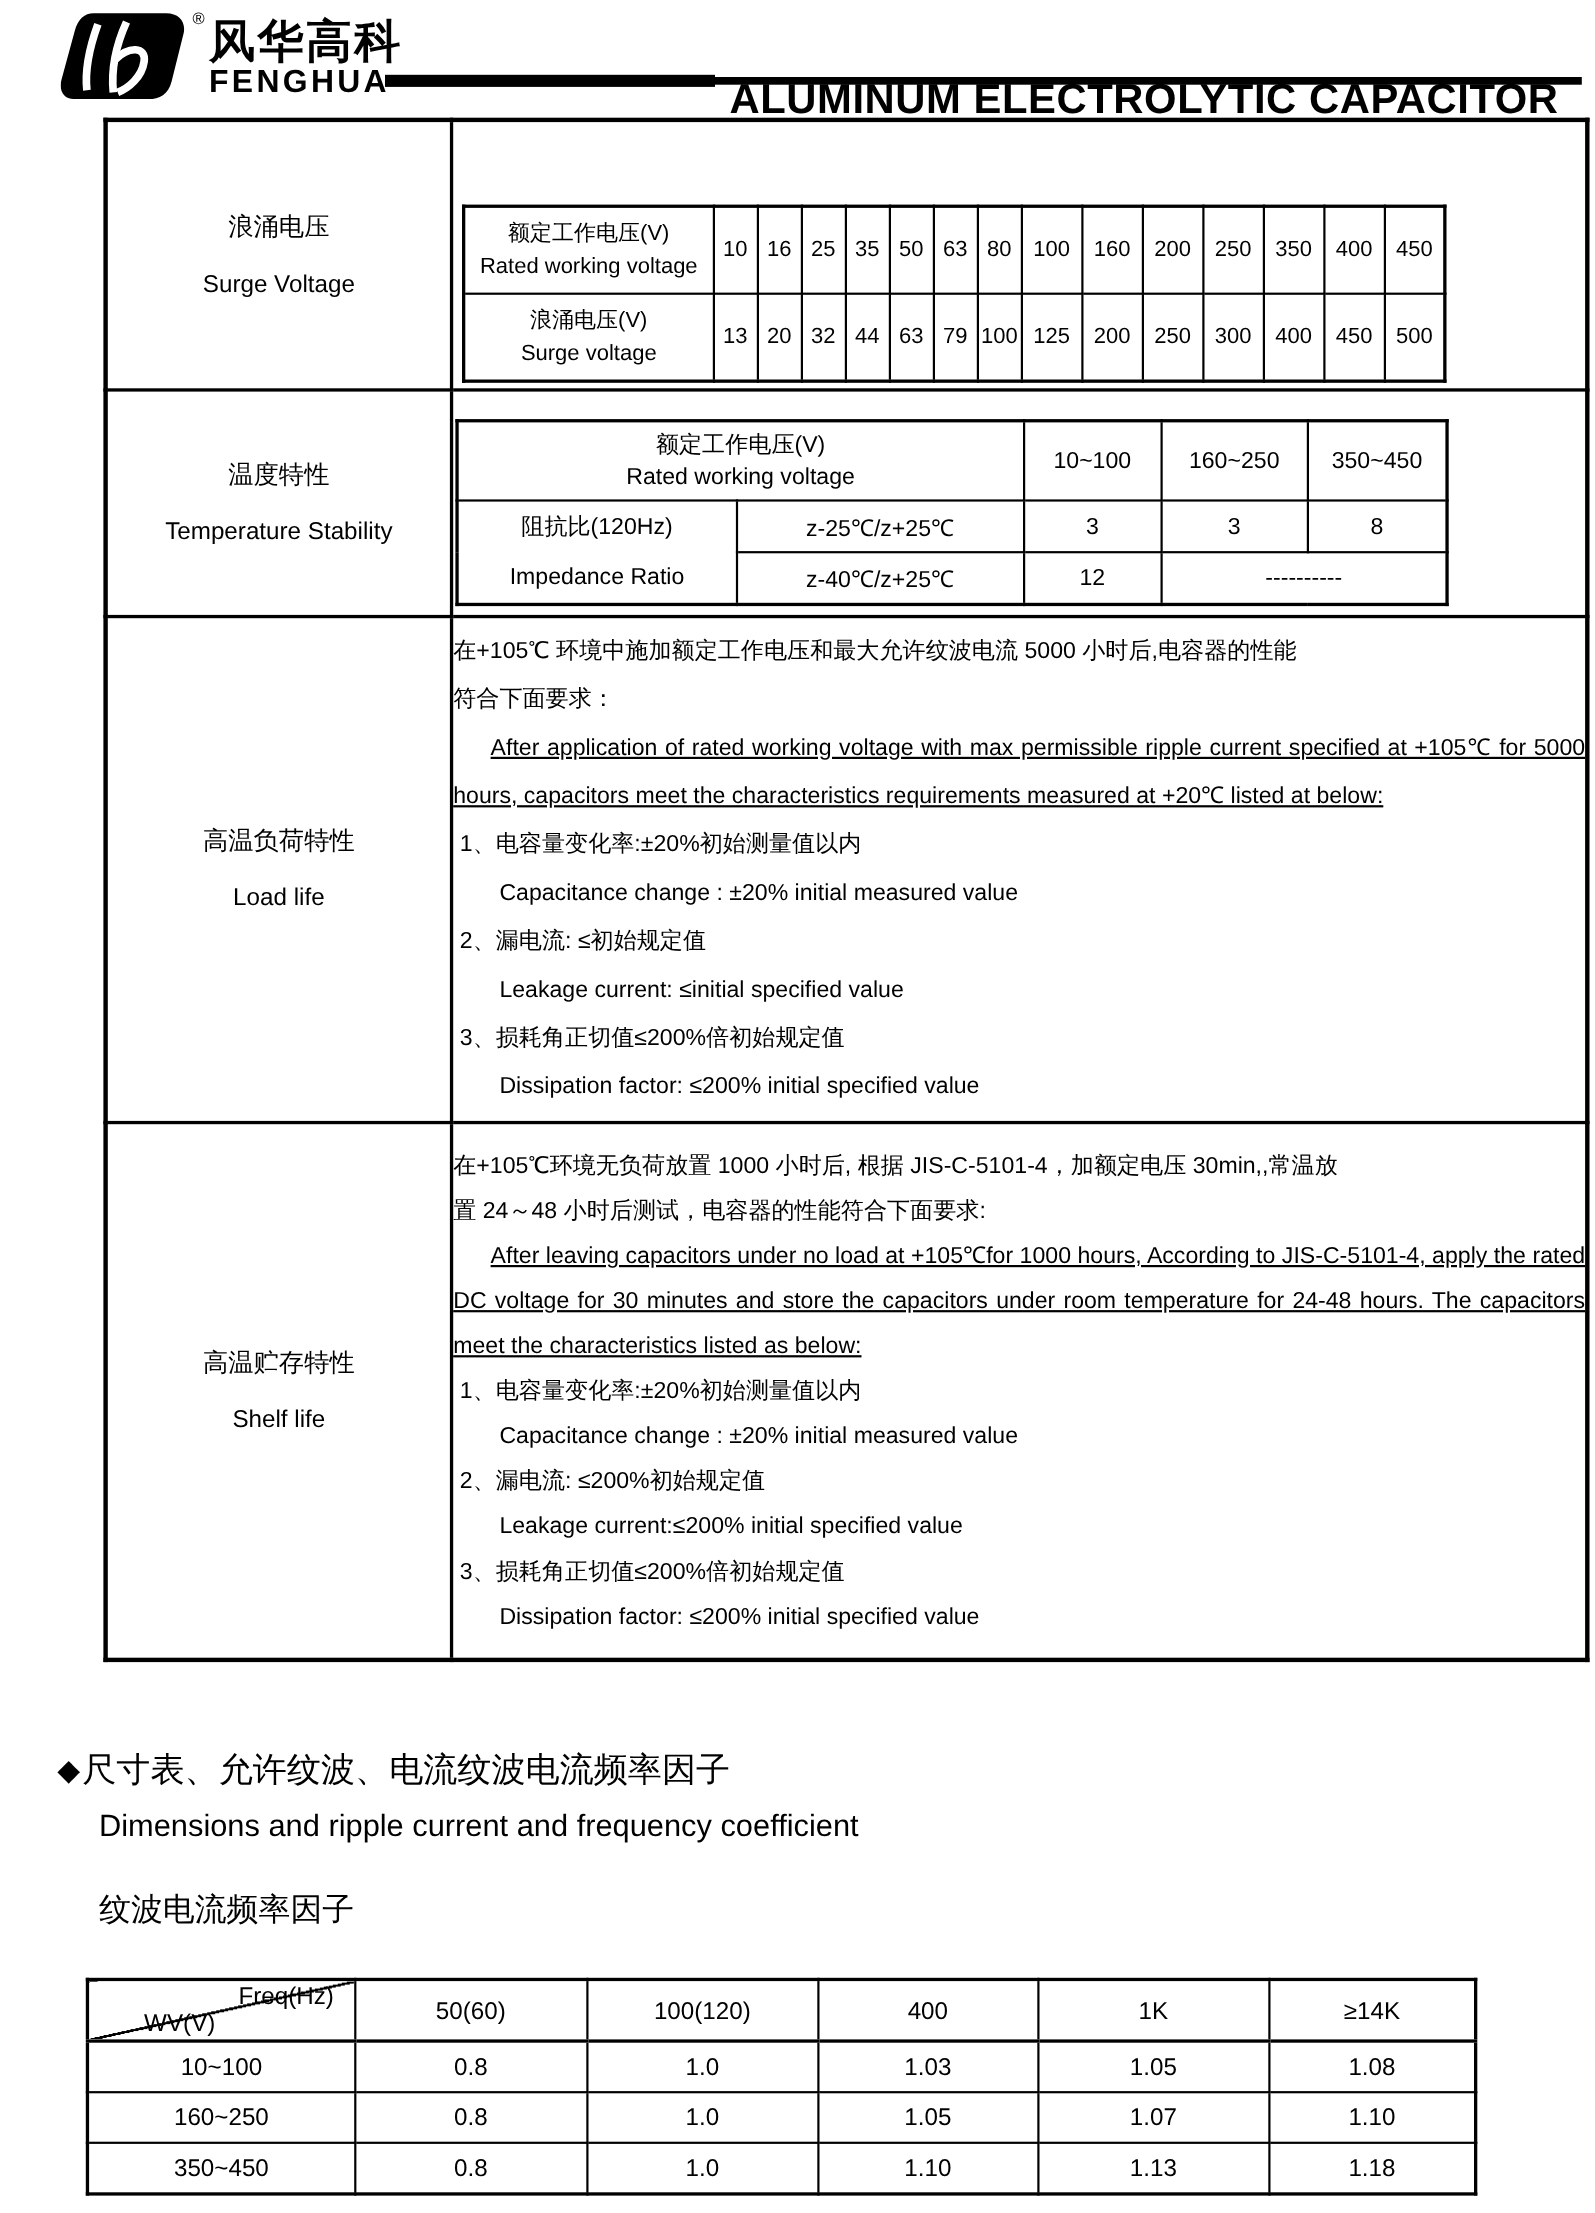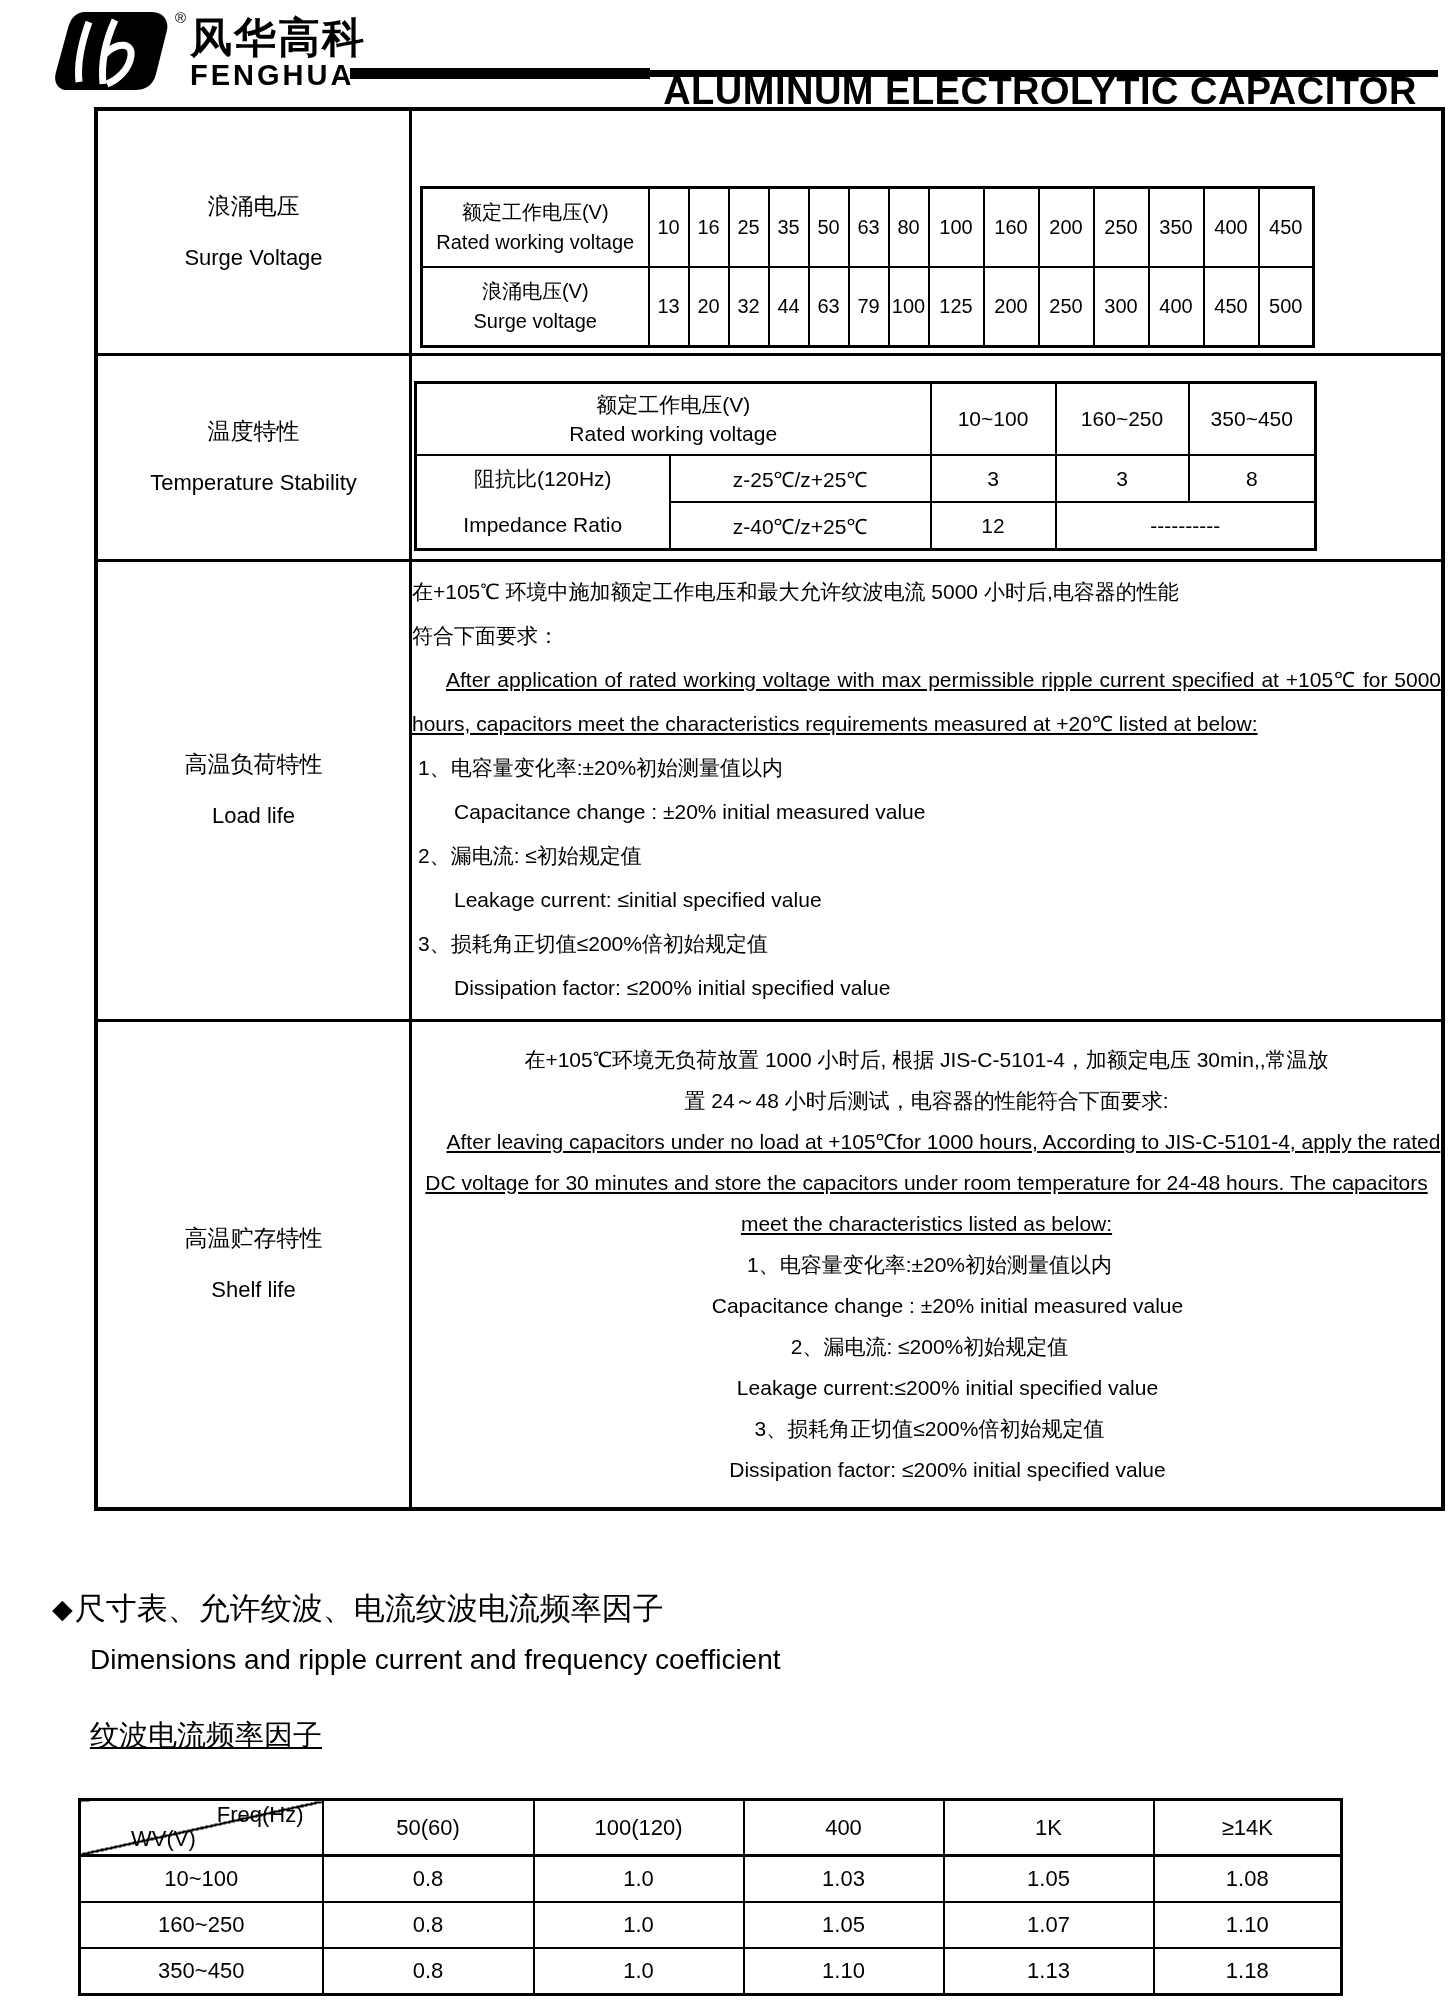--- a/index.html
+++ b/index.html
@@ -42,28 +42,28 @@
   .temp-head{line-height:29px;height:70px;}
   .temp-table .cond-row{height:47px;}
   .imp-lbl{line-height:46px;}
 
   
   .text-cell{padding:12px 20px 0 16px;}
   .l-cjk{font-size:21px;line-height:44px;}
   .l-en{font-size:21px;line-height:44px;text-align:justify;text-indent:34px;text-decoration:underline;}
   .l-item{font-size:21px;line-height:44px;padding-left:6px;}
   .l-sub{font-size:21px;line-height:44px;padding-left:42px;}
-  .shelf .l-cjk,.shelf .l-en,.shelf .l-item,.shelf .l-sub{line-height:41px;text-align:center;}
+  .shelf .l-cjk,.shelf .l-en,.shelf .l-item,.shelf .l-sub{line-height:41px;}
 
   
   .sec-head{position:absolute;left:52px;top:1588px;}
   .sec-line1{font-size:31px;display:flex;align-items:center;}
   .diamond{font-size:27px;margin-right:2px;}
   .sec-line2{font-size:28px;margin:14px 0 0 38px;}
-  .sub-head{position:absolute;left:90px;top:1716px;text-decoration:underline;}
+  .sub-head{position:absolute;left:90px;top:1716px;}
   .sub-cn{font-size:29px;}
   .sub-en{font-size:28px;margin-top:14px;}
 
   
   .freq-table{position:absolute;left:78px;top:1798px;width:1262px;table-layout:fixed;
               border:3px solid #000;}
   .freq-table td{border:2px solid #000;text-align:center;vertical-align:middle;
                  font-size:22px;padding:0;}
   .freq-table tr.hrow td{height:53px;border-bottom:3px solid #000;}
   .freq-table tr.drow td{height:44px;}

